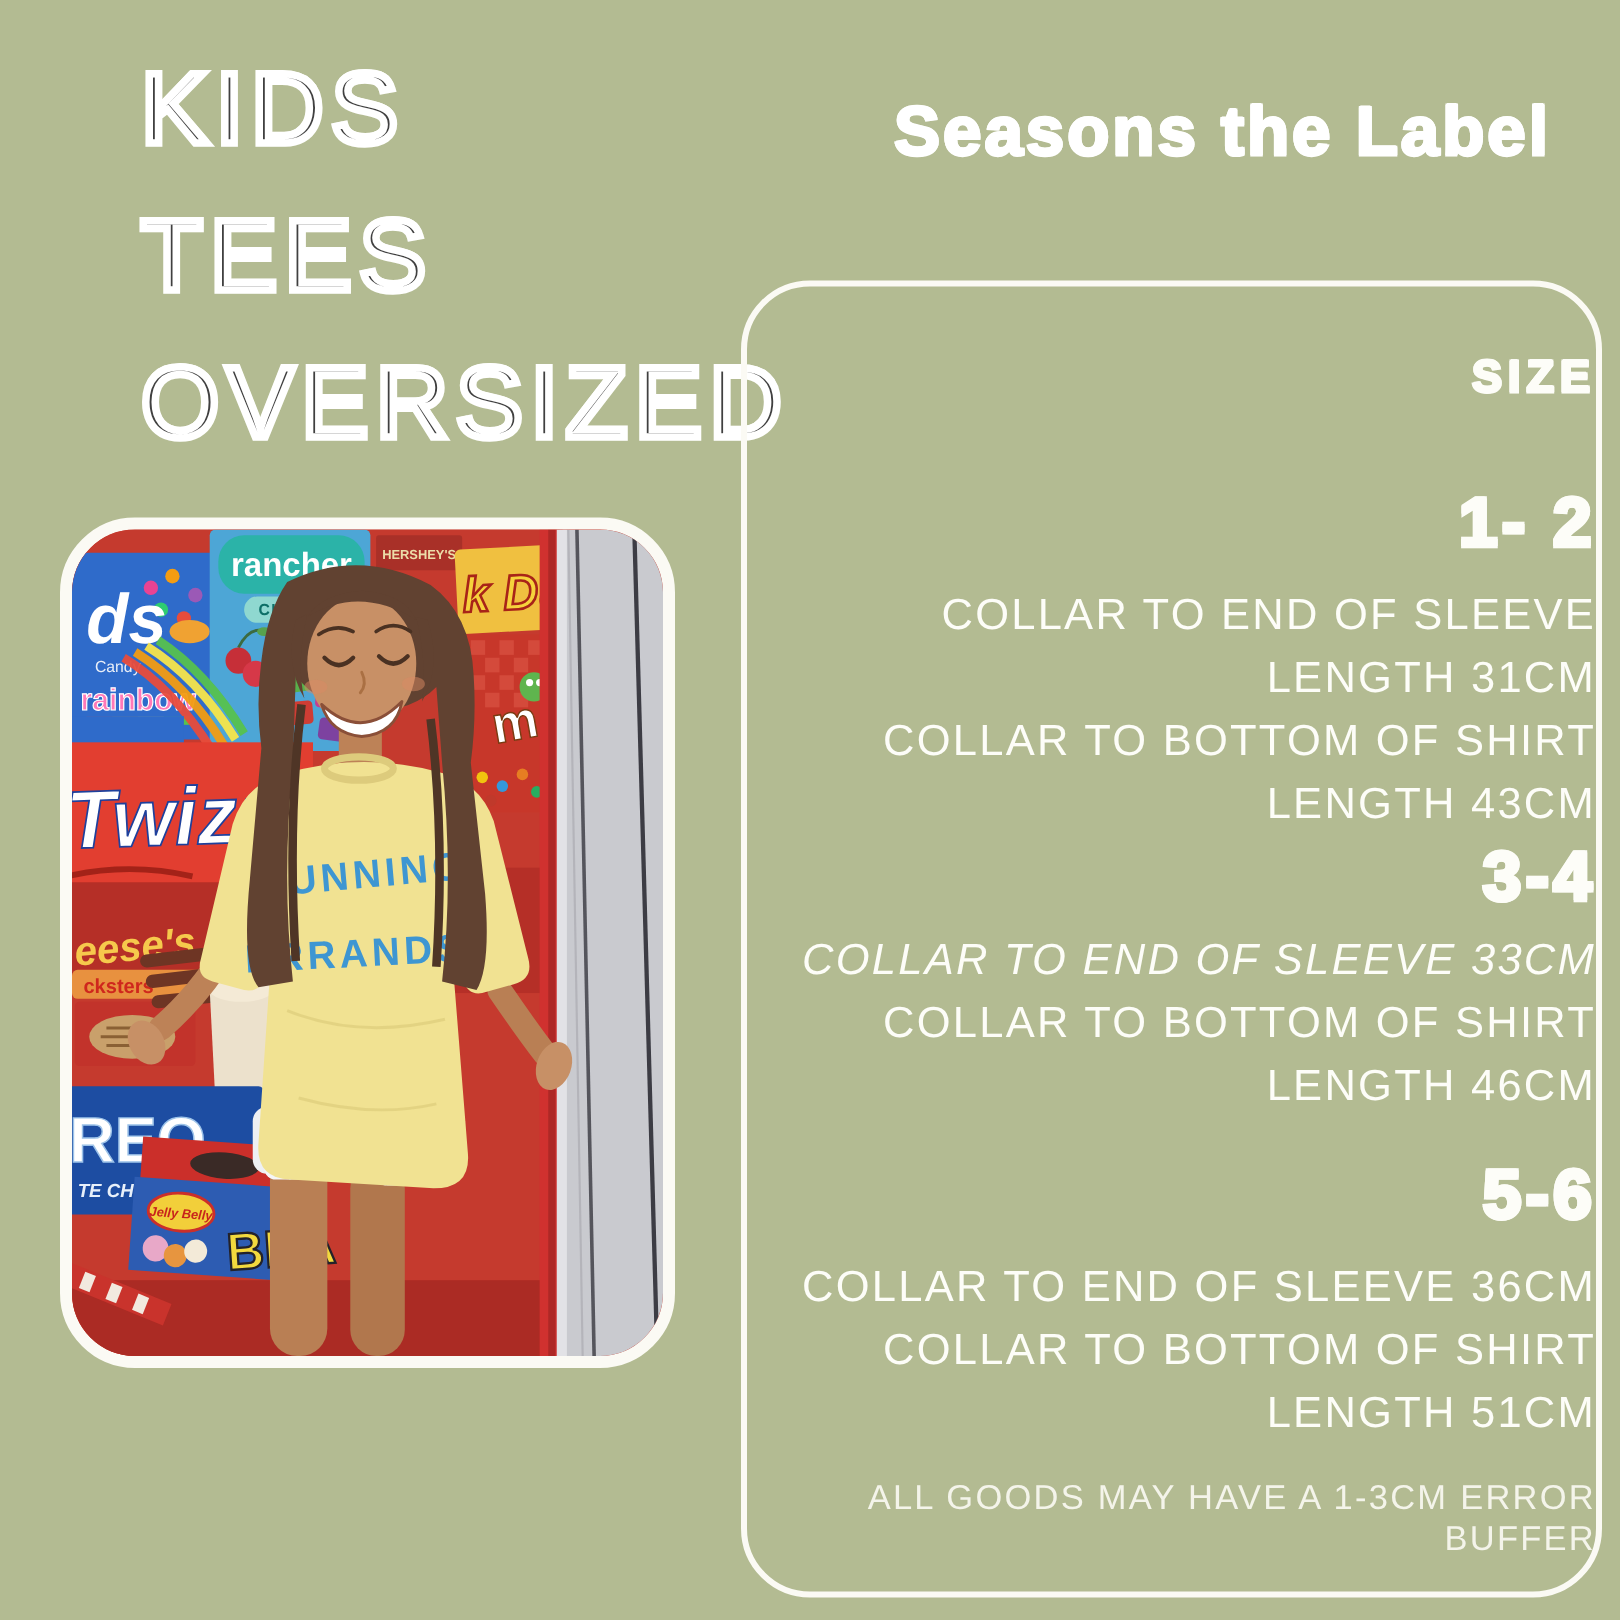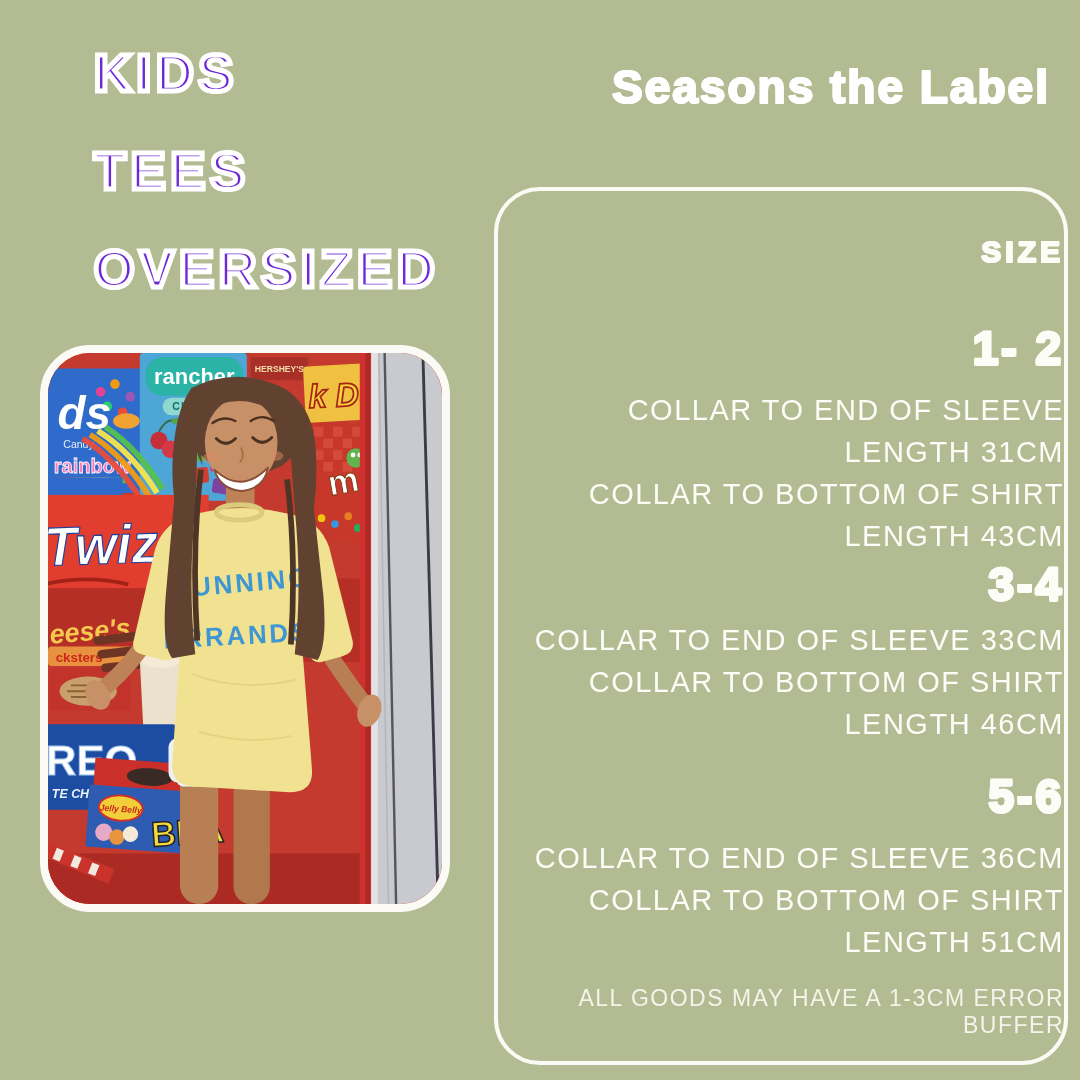--- a/index.html
+++ b/index.html
@@ -2,29 +2,29 @@
 <html><head>
 <meta charset="utf-8">
 <style>
   html,body{margin:0;padding:0;}
   .canvas{
     position:relative;width:1080px;height:1080px;overflow:hidden;
     background:#b3bb92;font-family:"Liberation Sans",sans-serif;
   }
   
   .title{
-    position:absolute;left:94px;top:24px;color:#6d28d9;
-    font-size:52px;font-weight:700;line-height:98px;letter-spacing:5px;
+    position:absolute;left:94px;top:24px;color:#404040;
+    font-size:67px;font-weight:400;line-height:98px;letter-spacing:5px;
     -webkit-text-stroke:5px #ffffff;
     text-shadow:2px 0 #fff,-2px 0 #fff,0 2px #fff,0 -2px #fff,
                 1.5px 1.5px #fff,-1.5px 1.5px #fff,1.5px -1.5px #fff,-1.5px -1.5px #fff;
   }
   
   .brand{
-    position:absolute;left:612px;top:60px;color:#ffffff;
+    position:absolute;left:596px;top:60px;color:#ffffff;
     font-size:46px;font-weight:900;letter-spacing:2px;
     -webkit-text-stroke:2px #ffffff;
     text-shadow:1px 0 #fff,-1px 0 #fff,0 1px #fff,0 -1px #fff;
   }
   
   .photo{
     position:absolute;left:40px;top:345px;width:410px;height:567px;
     border:8px solid #fbfaf4;border-radius:50px;box-sizing:border-box;
     overflow:hidden;background:#c53a2e;
   }
@@ -43,21 +43,21 @@
   .size-label{
     font-size:46px;font-weight:900;letter-spacing:3px;line-height:54px;
     -webkit-text-stroke:3px #fdfdf8;
     text-shadow:1.5px 0 #fdfdf8,-1.5px 0 #fdfdf8,0 1.5px #fdfdf8,0 -1.5px #fdfdf8;
   }
   .size-label.s1{margin-top:52px;}
   .size-label.s2{}
   .size-label.s3{margin-top:24px;}
   .spec{font-size:29px;font-weight:400;letter-spacing:1.5px;line-height:42px;}
   .spec.g1{margin-top:14px;}
-  .spec.g2{margin-top:8px;}
+  .spec.g2{margin-top:8px;font-style:italic;}
   .spec.g3{margin-top:14px;}
   .disclaimer{
     margin-top:22px;font-size:23px;letter-spacing:1.5px;color:#f4f4ea;
   }
 </style>
 </head>
 <body>
 
 <div class="canvas">
 

